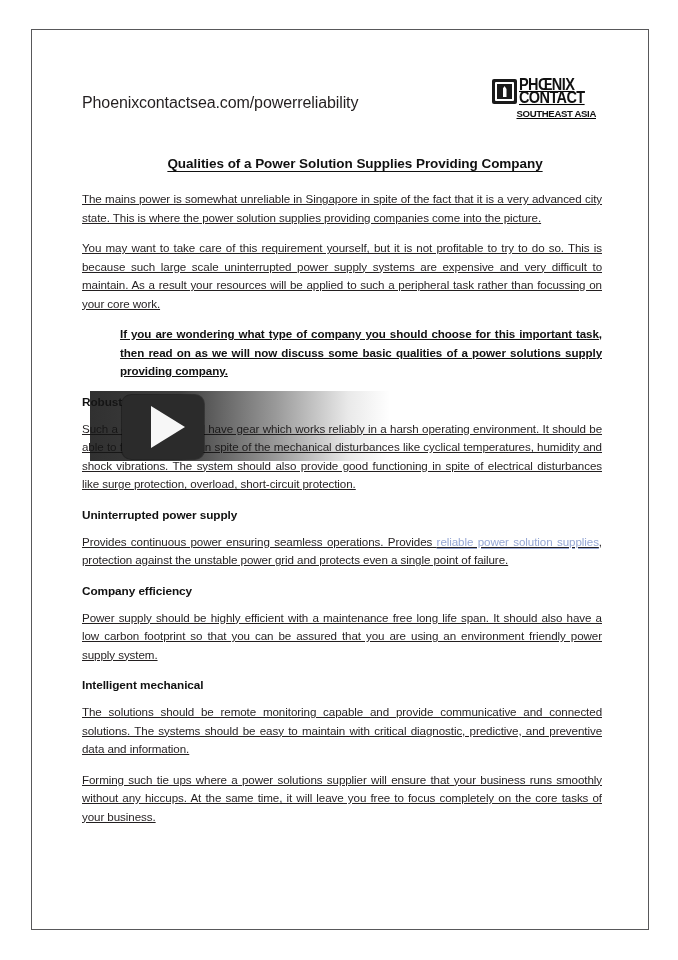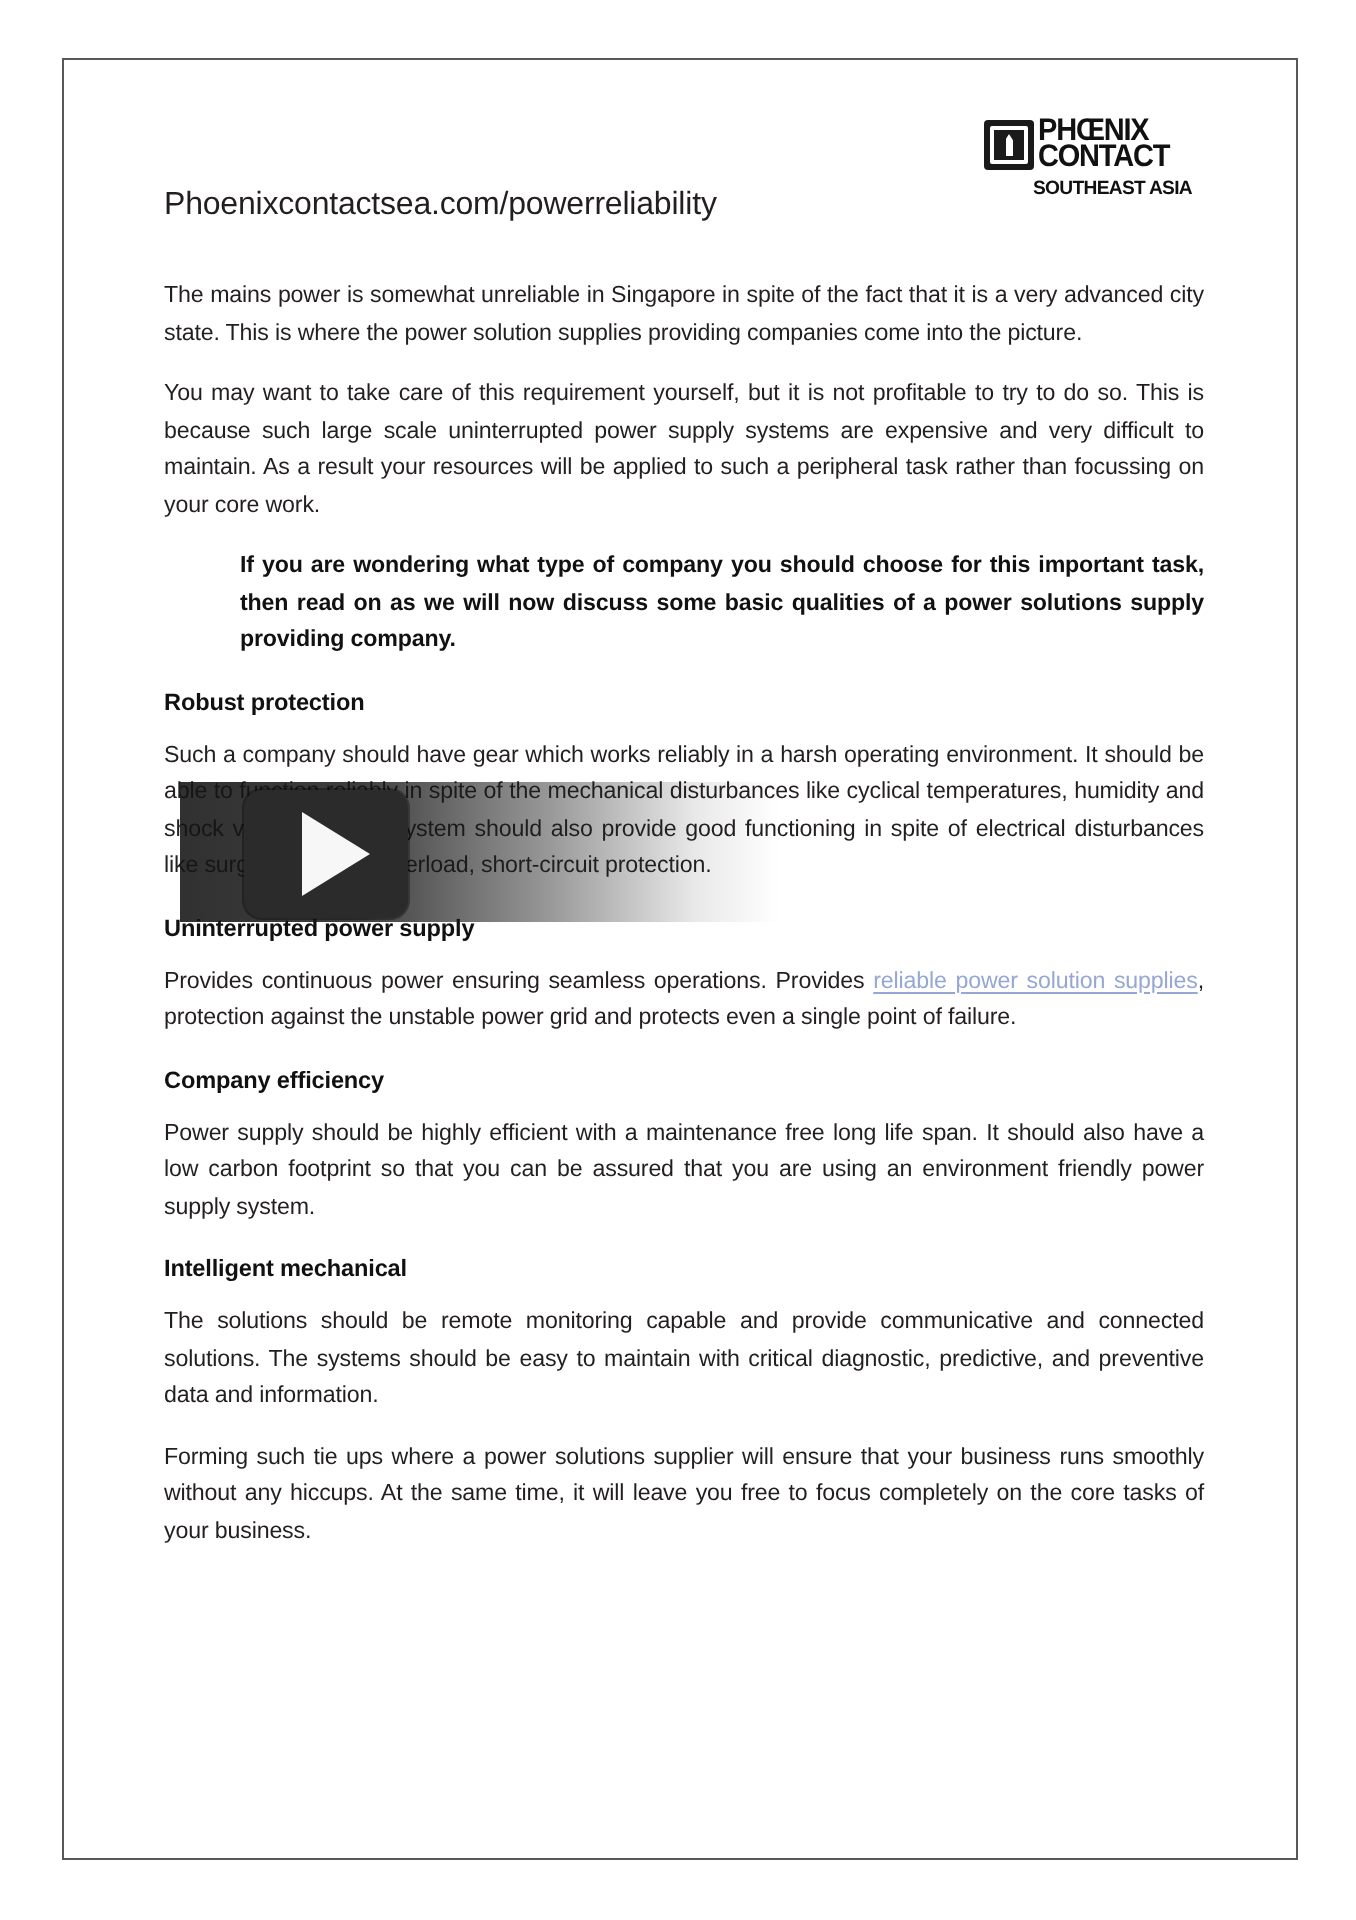--- a/index.html
+++ b/index.html
@@ -48,22 +48,23 @@
     font-size: 16px;
     color: #231f20;
     letter-spacing: -0.1px;
     white-space: nowrap;
   }
 
   
   .logo {
     position: absolute;
     right: 32px;
-    top: 1px;
+    top: 20px;
     width: 104px;
+    text-decoration: underline;
   }
   .logo-top {
     display: flex;
     align-items: flex-start;
   }
   .logo-mark {
     width: 25px;
     height: 25px;
     background: #1a1a1a;
     border-radius: 2px;
@@ -132,20 +133,21 @@
     margin-top: 19px;
     width: 520px;
   }
   p.para {
     margin: 0 0 12px 0;
     font-size: 11.6px;
     line-height: 18.5px;
     color: #231f20;
     text-align: justify;
     letter-spacing: -0.08px;
+    text-decoration: underline;
   }
   p.para.bold {
     font-weight: 700;
     color: #111111;
     margin-left: 38px;
   }
   h2.section-heading {
     margin: 14px 0 11px 0;
     font-size: 11.8px;
     font-weight: 700;
@@ -210,20 +212,21 @@
           <div class="logo-mark"></div>
           <div class="logo-words">
             <div>PHŒNIX</div>
             <div>CONTACT</div>
           </div>
         </div>
         <div class="logo-sub">SOUTHEAST ASIA</div>
       </div>
     </div>
 
+    <h1 class="doc-title">Qualities of a Power Solution Supplies Providing Company</h1>
 
     <div class="body-col">
 
       <p class="para">The mains power is somewhat unreliable in Singapore in spite of the fact that it is a very advanced city state. This is where the power solution supplies providing companies come into the picture.</p>
 
       <p class="para">You may want to take care of this requirement yourself, but it is not profitable to try to do so. This is because such large scale uninterrupted power supply systems are expensive and very difficult to maintain. As a result your resources will be applied to such a peripheral task rather than focussing on your core work.</p>
 
       <p class="para bold">If you are wondering what type of company you should choose for this important task, then read on as we will now discuss some basic qualities of a power solutions supply providing company.</p>
 
       <h2 class="section-heading">Robust protection</h2>

